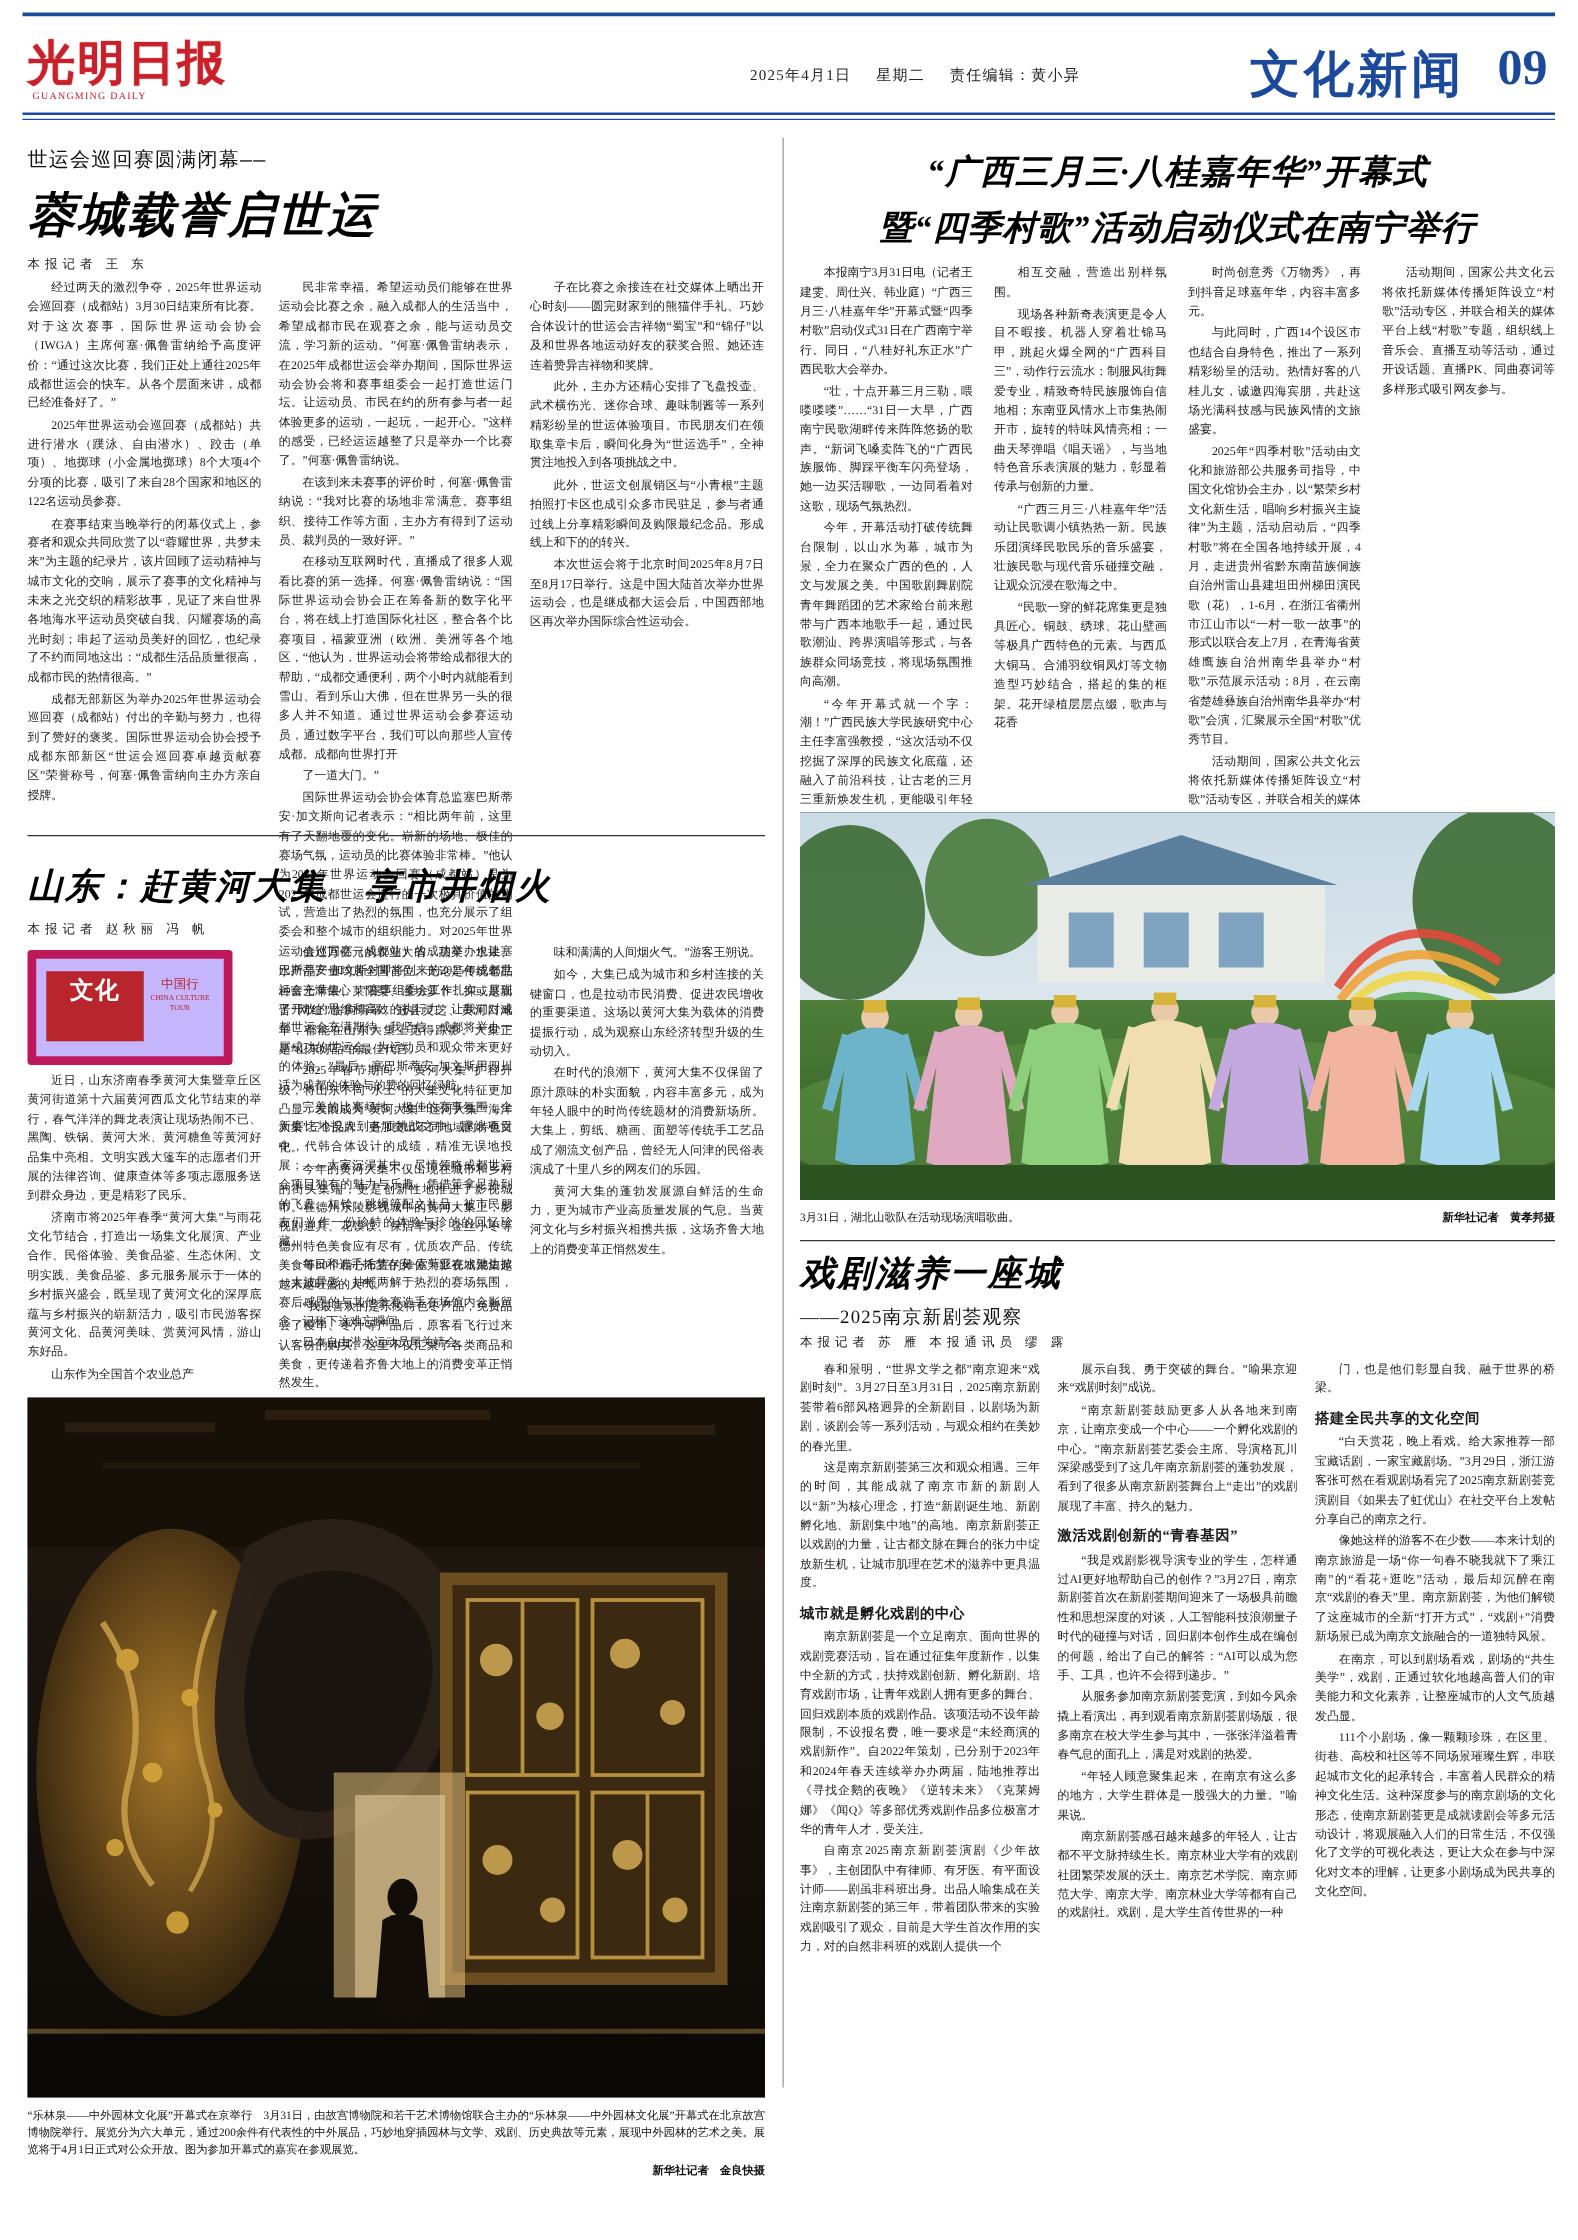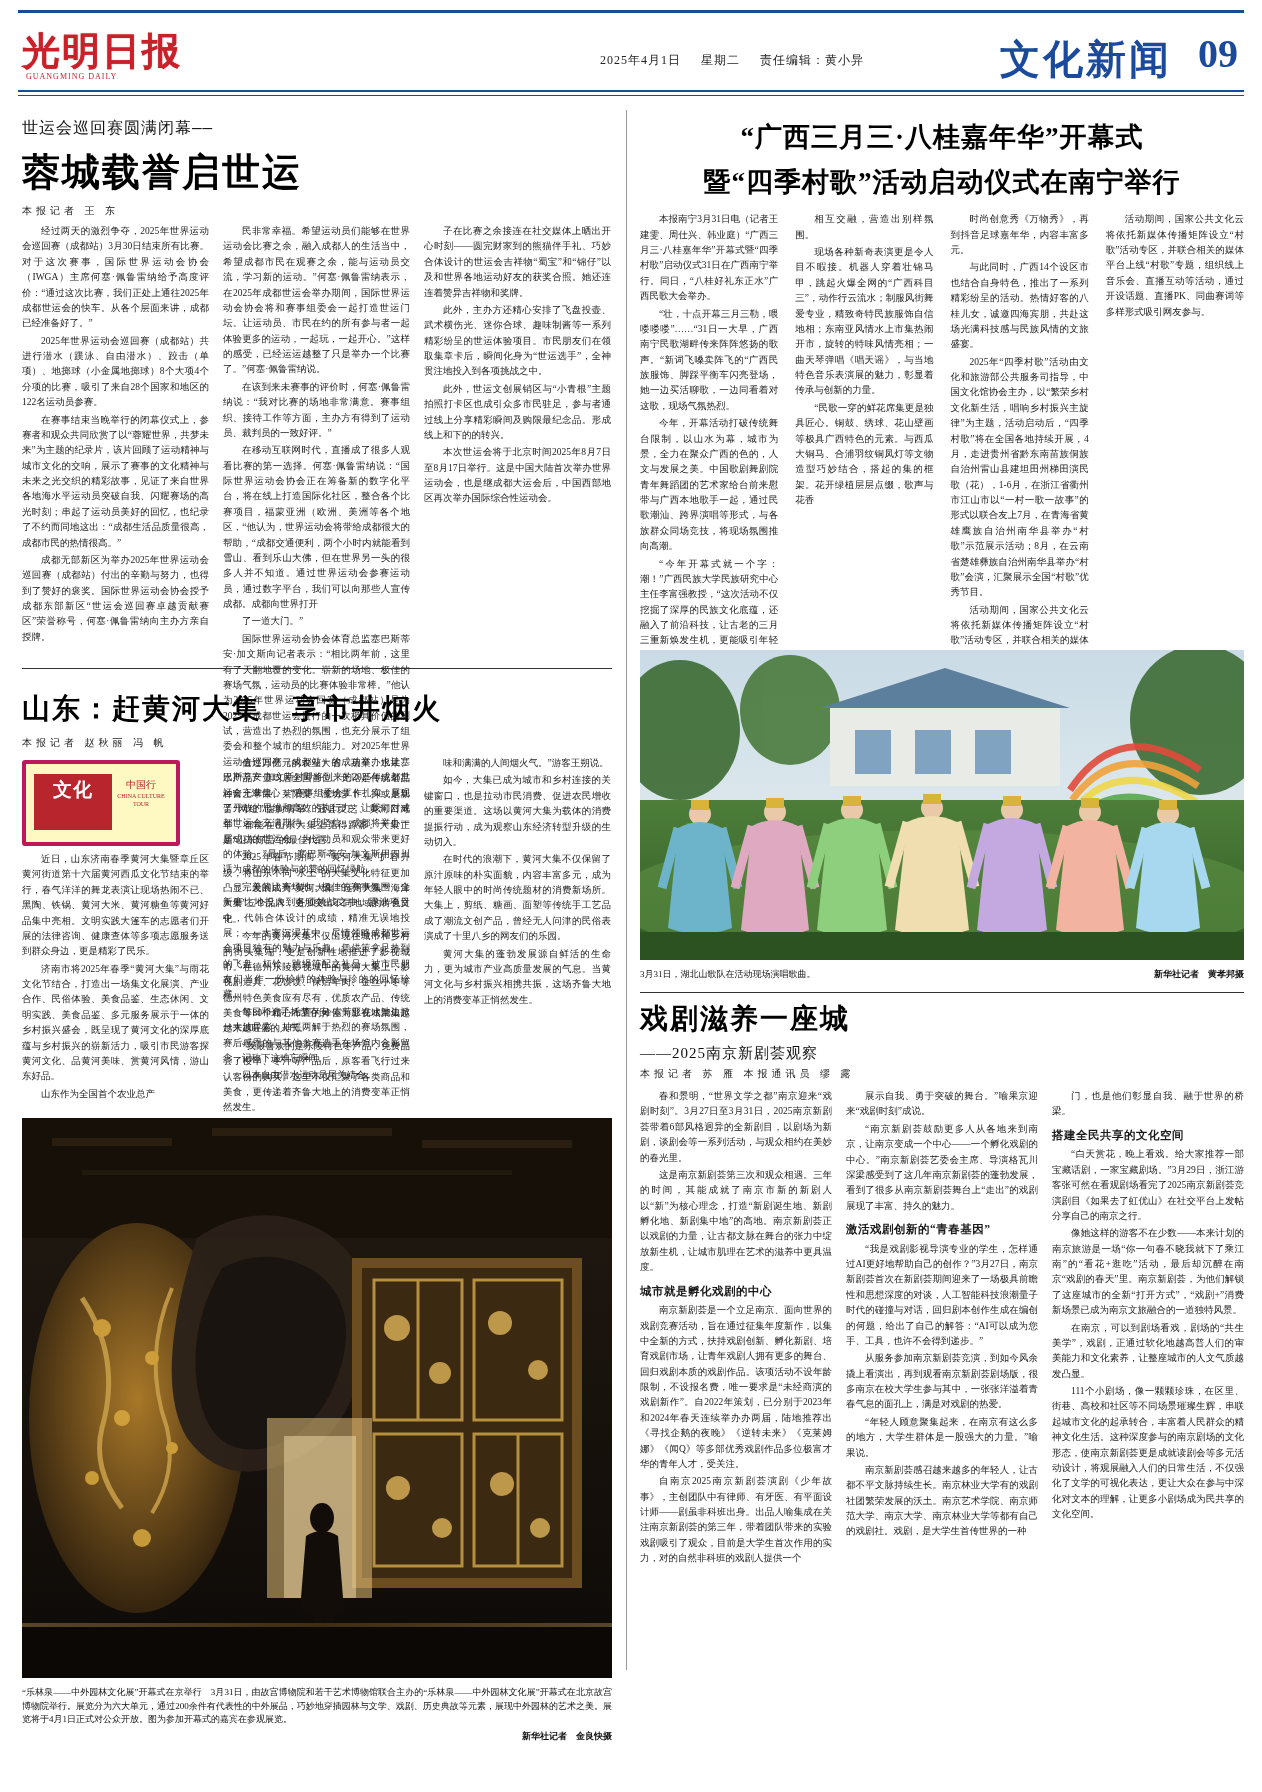--- a/index.html
+++ b/index.html
@@ -27,38 +27,38 @@
   .mh-rule-bot2{position:absolute;left:18px;top:95px;width:1226px;height:1px;background:#1b4a9c;}
 
   
   .col-text{
     font-size:9.5px;line-height:1.62;text-align:justify;color:#1a1a1a;
     font-family:"Liberation Serif","DejaVu Serif",serif;
   }
   .col-text p{margin:0 0 2px 0;text-indent:2em;}
   .byline{font-size:10px;letter-spacing:4px;color:#222;margin:4px 0 6px 0;}
   .kicker{font-size:17px;color:#111;letter-spacing:1px;}
-  .headline{font-weight:bold;letter-spacing:2px;color:#000;}
+  .headline{font-weight:bold;letter-spacing:2px;color:#000;font-style:italic;}
 
   
   .art1{position:absolute;left:22px;top:118px;width:590px;}
   .art1 .kicker{font-size:16px;font-family:Liberation Mono, monospace;}
   .art1 .headline{font-size:38px;margin:8px 0 6px 0;}
   .art1-cols{display:flex;gap:14px;margin-top:2px;}
   .art1-cols > div{width:187px;}
 
   
   .art2{position:absolute;left:22px;top:690px;width:590px;}
   .art2 .headline{font-size:28px;letter-spacing:2px;}
   .art2 .byline{margin-top:8px;}
   .art2-cols{display:flex;gap:14px;margin-top:4px;}
   .art2-cols > div{width:187px;}
   .seal{
-    width:150px;height:78px;border:4px solid #be185d;border-radius:3px;
-    margin:4px 0 6px 0;position:relative;background:#fef9c3;
+    width:150px;height:78px;border:7px solid #be185d;border-radius:3px;
+    margin:4px 0 6px 0;position:relative;background:#c4b5fd;
   }
   .seal-inner{
     position:absolute;left:8px;top:10px;width:78px;height:56px;background:#b8252c;
     color:#fff;font-size:19px;font-weight:bold;line-height:27px;letter-spacing:1px;
     text-align:center;padding-top:2px;box-sizing:border-box;
   }
   .seal-right{position:absolute;right:6px;top:14px;font-size:10px;color:#b8252c;line-height:1.4;text-align:center;width:58px;}
 
   
   .photo1{position:absolute;left:22px;top:1118px;width:590px;height:560px;overflow:hidden;background:#1a1410;}
@@ -265,20 +265,21 @@
       <div class="col-text">
         <p>本报南宁3月31日电（记者王建雯、周仕兴、韩业庭）“广西三月三·八桂嘉年华”开幕式暨“四季村歌”启动仪式31日在广西南宁举行。同日，“八桂好礼东正水”广西民歌大会举办。</p>
         <p>“壮，十点开幕三月三勒，喂喽喽喽”……“31日一大早，广西南宁民歌湖畔传来阵阵悠扬的歌声。“新词飞嗓卖阵飞的“广西民族服饰、脚踩平衡车闪亮登场，她一边买活聊歌，一边同看着对这歌，现场气氛热烈。</p>
         <p>今年，开幕活动打破传统舞台限制，以山水为幕，城市为景，全力在聚众广西的色的，人文与发展之美。中国歌剧舞剧院青年舞蹈团的艺术家给台前来慰带与广西本地歌手一起，通过民歌潮汕、跨界演唱等形式，与各族群众同场竞技，将现场氛围推向高潮。</p>
         <p>“今年开幕式就一个字：潮！”广西民族大学民族研究中心主任李富强教授，“这次活动不仅挖掘了深厚的民族文化底蕴，还融入了前沿科技，让古老的三月三重新焕发生机，更能吸引年轻人融入，传统文化的创新发展。”</p>
         <p>2025年“广西三月三·八桂嘉年华”将持续至4月28日。自治区文化和旅游厅有关负责人介绍，今年广西文化和旅游部门将推出“十大主题活动”“百项活动”“千场演出”，举办系列群众性文化活动。</p>
       </div>
       <div class="col-text">
         <p>相互交融，营造出别样氛围。</p>
         <p>现场各种新奇表演更是令人目不暇接。机器人穿着壮锦马甲，跳起火爆全网的“广西科目三”，动作行云流水；制服风街舞爱专业，精致奇特民族服饰自信地相；东南亚风情水上市集热闹开市，旋转的特味风情亮相；一曲天琴弹唱《唱天谣》，与当地特色音乐表演展的魅力，彰显着传承与创新的力量。</p>
+        <p>“广西三月三·八桂嘉年华”活动让民歌调小镇热热一新。民族乐团演绎民歌民乐的音乐盛宴，壮族民歌与现代音乐碰撞交融，让观众沉浸在歌海之中。</p>
         <p>“民歌一穿的鲜花席集更是独具匠心。铜鼓、绣球、花山壁画等极具广西特色的元素。与西瓜大铜马、合浦羽纹铜凤灯等文物造型巧妙结合，搭起的集的框架。花开绿植层层点缀，歌声与花香</p>
       </div>
       <div class="col-text">
         <p>时尚创意秀《万物秀》，再到抖音足球嘉年华，内容丰富多元。</p>
         <p>与此同时，广西14个设区市也结合自身特色，推出了一系列精彩纷呈的活动。热情好客的八桂儿女，诚邀四海宾朋，共赴这场光满科技感与民族风情的文旅盛宴。</p>
         <p>2025年“四季村歌”活动由文化和旅游部公共服务司指导，中国文化馆协会主办，以“繁荣乡村文化新生活，唱响乡村振兴主旋律”为主题，活动启动后，“四季村歌”将在全国各地持续开展，4月，走进贵州省黔东南苗族侗族自治州雷山县建坦田州梯田演民歌（花），1-6月，在浙江省衢州市江山市以“一村一歌一故事”的形式以联合友上7月，在青海省黄雄鹰族自治州南华县举办“村歌”示范展示活动；8月，在云南省楚雄彝族自治州南华县举办“村歌”会演，汇聚展示全国“村歌”优秀节目。</p>
         <p>活动期间，国家公共文化云将依托新媒体传播矩阵设立“村歌”活动专区，并联合相关的媒体平台上线“村歌”专题，组织线上音乐会、直播互动等活动，通过开设话题、直播PK、同曲赛词等多样形式吸引网友参与。</p>
       </div>
       <div class="col-text" style="width:142px;">
         <p>活动期间，国家公共文化云将依托新媒体传播矩阵设立“村歌”活动专区，并联合相关的媒体平台上线“村歌”专题，组织线上音乐会、直播互动等活动，通过开设话题、直播PK、同曲赛词等多样形式吸引网友参与。</p>

